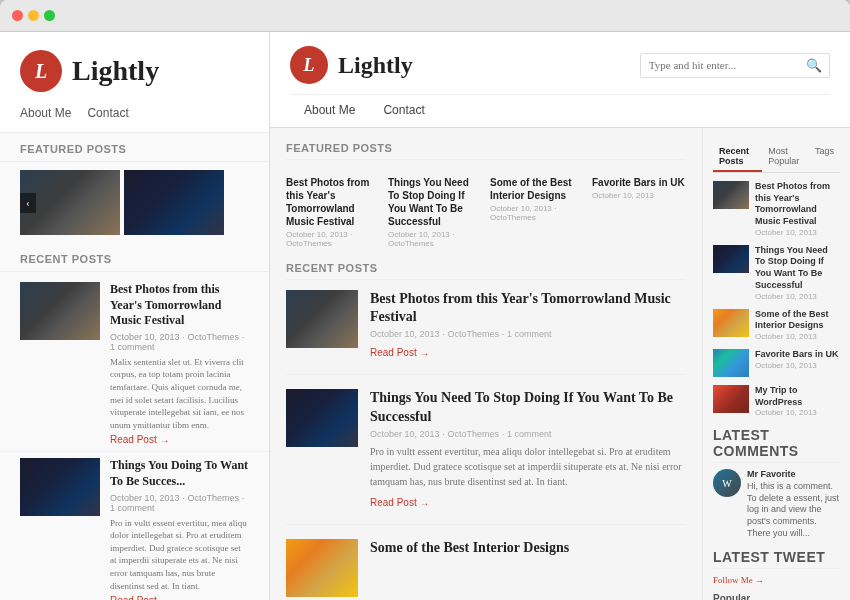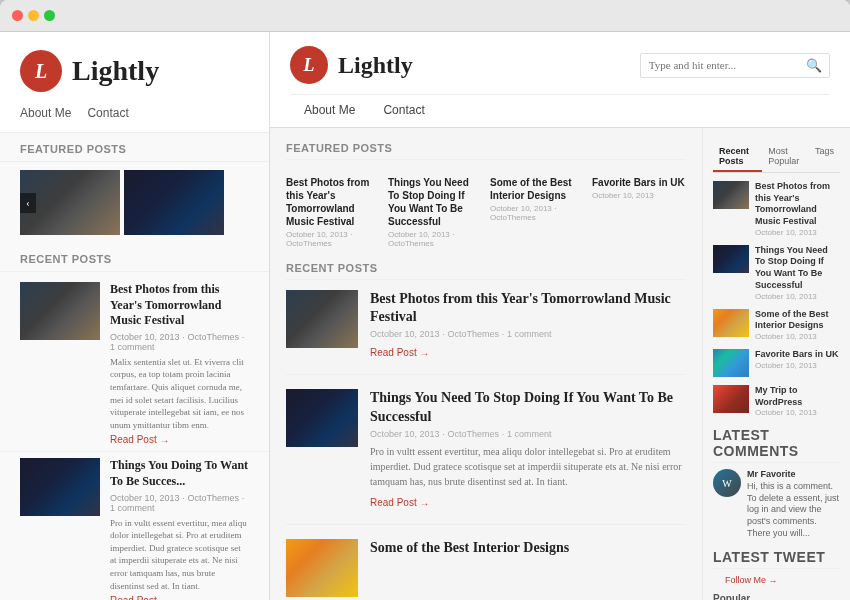--- a/index.html
+++ b/index.html
@@ -420,23 +420,22 @@
       font-family: Arial, sans-serif;
     }
     .rs-comment-author {
       font-weight: bold;
       color: #333;
     }
 
     .rs-follow {
       font-size: 9px;
       color: #c0392b;
-      font-family: Liberation Sans, sans-serif;
+      font-family: Liberation Serif, serif;
       cursor: pointer;
-      margin-left: 12px;
     }
     .rs-archives-title {
       font-size: 10px;
       font-weight: bold;
       color: #555;
       margin-top: 8px;
       font-family: Arial, sans-serif;
     }
 
     

